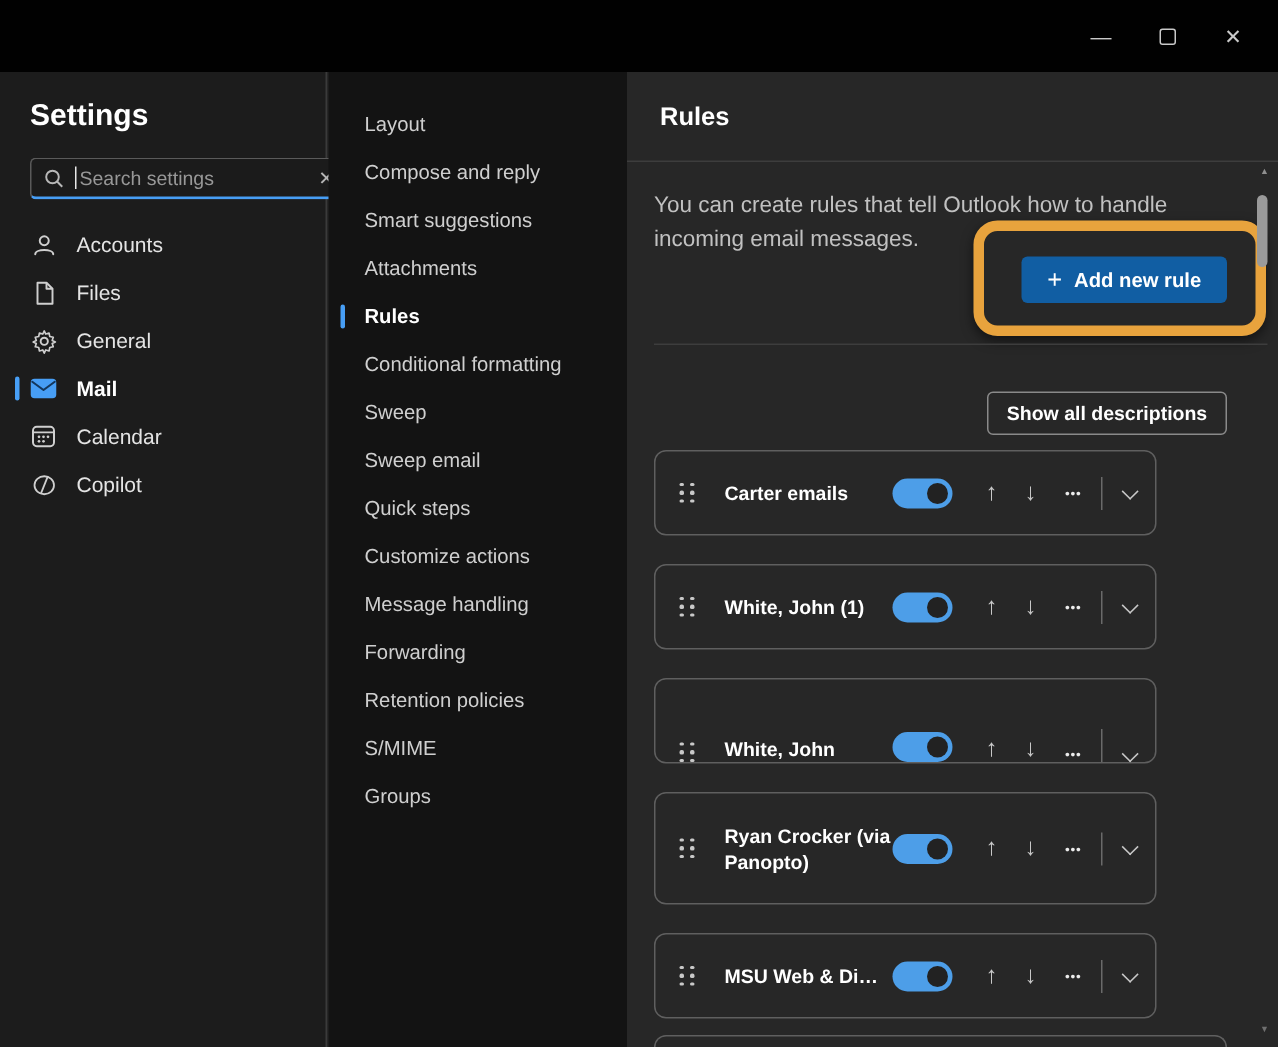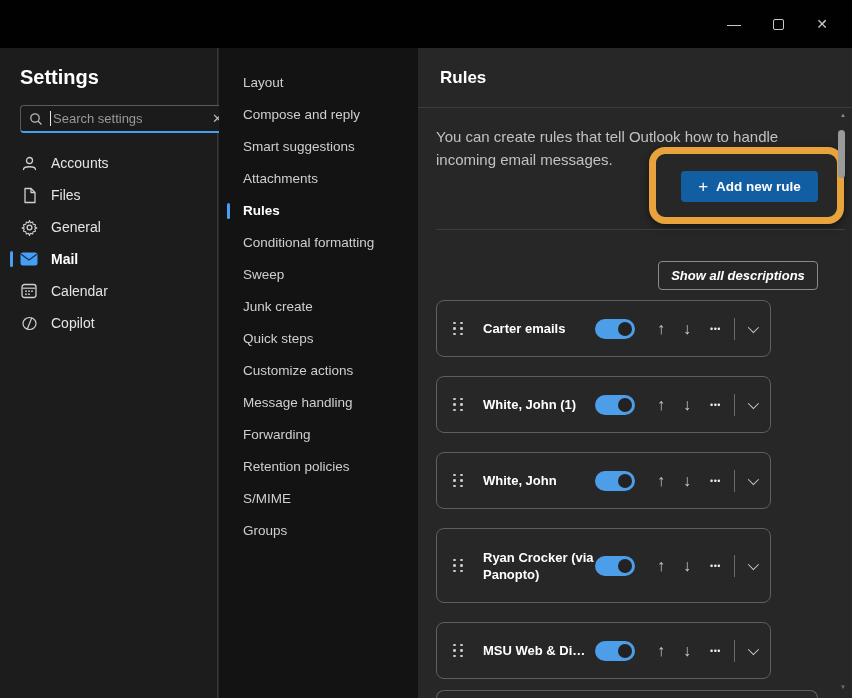--- a/index.html
+++ b/index.html
@@ -39,21 +39,21 @@
   
   .main{position:absolute;left:418px;top:48px;width:434px;height:650px;background:#272727;}
   .main-header{height:60px;border-bottom:1px solid #3d3d3d;display:flex;align-items:center;padding-left:22px;}
   .main-title{font-size:17px;font-weight:bold;color:#fff;}
   .main-content{position:relative;height:590px;overflow:hidden;}
   .desc{position:absolute;left:18px;top:17px;width:402px;font-size:15px;line-height:23px;color:#c1c1c1;}
   .add-btn{position:absolute;left:263px;top:63px;width:137px;height:31px;background:var(--primary_button);border:none;border-radius:4px;color:#fff;font-weight:bold;font-size:13.5px;display:flex;align-items:center;justify-content:center;gap:8px;font-family:inherit;cursor:default;}
   .add-btn .plus{font-size:17px;font-weight:normal;line-height:1;}
   .annotation{position:absolute;left:231px;top:39px;width:195px;height:77px;border:7px solid var(--annotation);border-radius:16px;box-shadow:0 3px 8px rgba(0,0,0,.5);pointer-events:none;}
   .hr{position:absolute;left:18px;right:7px;top:121px;height:1px;background:#3d3d3d;}
-  .showall-btn{position:absolute;left:240px;top:153px;width:160px;height:29px;background:transparent;border:1px solid #8a8a8a;border-radius:4px;color:#fff;font-weight:bold;font-size:13px;font-family:inherit;cursor:default;font-style:italic;}
+  .showall-btn{position:absolute;left:240px;top:153px;width:160px;height:29px;background:transparent;border:1px solid #8a8a8a;border-radius:4px;color:#fff;font-weight:bold;font-size:13px;font-family:inherit;cursor:default;}
   
   .rule-row{position:absolute;left:18px;width:335px;height:57px;border:1px solid #5f5f5f;border-radius:8px;display:flex;align-items:center;}
   .rule-row.tall{height:75px;}
   .drag{margin-left:15px;width:12px;display:grid;grid-template-columns:3px 3px;gap:3px 4px;justify-content:center;}
   .drag i{width:2.5px;height:2.5px;border-radius:50%;background:#c9c9c9;}
   .rule-name{margin-left:19px;width:112px;font-size:13px;font-weight:bold;color:#fff;line-height:17px;}
   .toggle{width:40px;height:20px;border-radius:10px;background:var(--toggle_on);position:relative;flex:0 0 auto;cursor:default;}
   .toggle .knob{position:absolute;right:3px;top:3px;width:14px;height:14px;border-radius:50%;background:#222;}
   .arrow-btn{color:#c8c8c8;font-size:16px;margin-left:22px;cursor:default;line-height:1;}
   .arrow-btn + .arrow-btn{margin-left:18px;}
@@ -159,21 +159,21 @@
 </div>
 
 <div class="midnav">
   <div class="nav-item">Layout</div>
   <div class="nav-item">Compose and reply</div>
   <div class="nav-item">Smart suggestions</div>
   <div class="nav-item">Attachments</div>
   <div class="nav-item selected">Rules</div>
   <div class="nav-item">Conditional formatting</div>
   <div class="nav-item">Sweep</div>
-  <div class="nav-item">Junk create</div>
+  <div class="nav-item">Sweep email</div>
   <div class="nav-item">Quick steps</div>
   <div class="nav-item">Customize actions</div>
   <div class="nav-item">Message handling</div>
   <div class="nav-item">Forwarding</div>
   <div class="nav-item">Retention policies</div>
   <div class="nav-item">S/MIME</div>
   <div class="nav-item">Groups</div>
 </div>
 
 <div class="main">
@@ -227,21 +227,21 @@
       <div class="toggle">
           <span class="knob"></span>
         </div>
       <span class="arrow-btn">↑</span>
       <span class="arrow-btn">↓</span>
       <span class="more-btn">•••</span>
       <span class="pipe"></span>
       <span class="chev"></span>
     </div>
 
-    <div class="rule-row" style="top:344px;">
+    <div class="rule-row" style="top:344px;align-items:flex-end;">
       <div class="drag">
           <i></i>
           <i></i>
           <i></i>
           <i></i>
           <i></i>
           <i></i>
         </div>
       <div class="rule-name">White, John</div>
       <div class="toggle">

